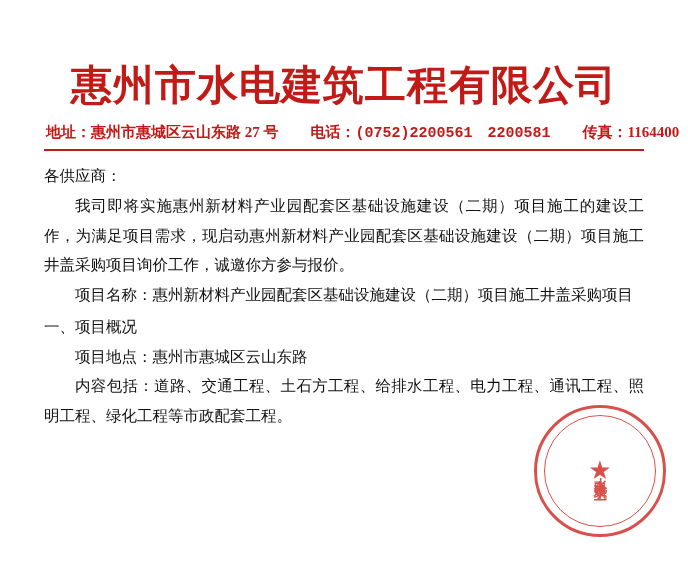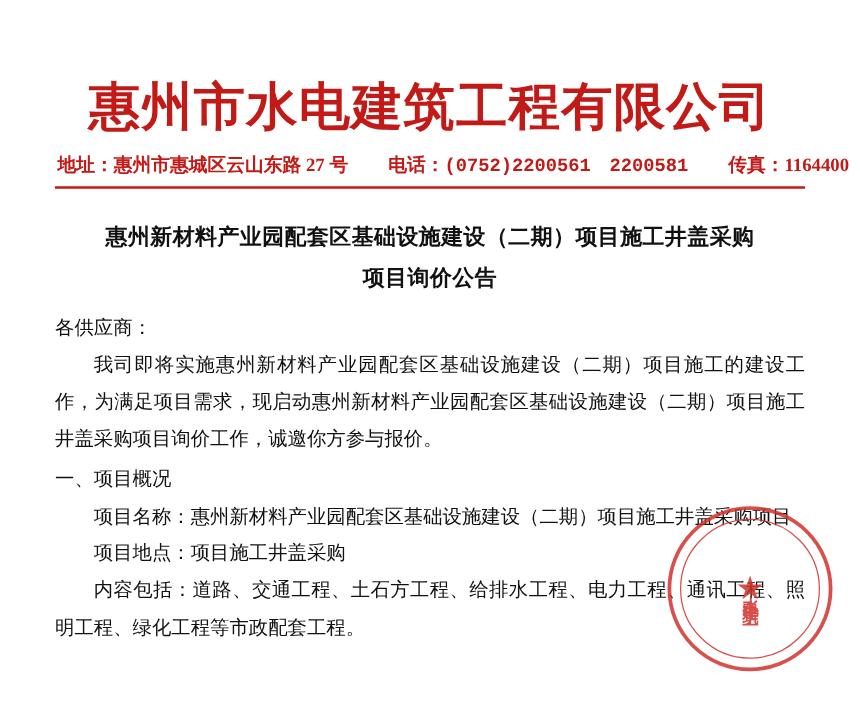--- a/index.html
+++ b/index.html
@@ -146,31 +146,27 @@
 
     <div class="contact-row">
       <span class="contact-left">地址：惠州市惠城区云山东路 27 号</span>
       <span class="contact-mid">电话：(0752)2200561　2200581</span>
       <span class="contact-right">传真：1164400</span>
     </div>
 
     <div class="rule"></div>
   </div>
 
-  <div class="doc-title">
-    <span class="line1">惠州新材料产业园配套区基础设施建设（二期）项目施工井盖采购</span>
-    <span class="line2">项目询价公告</span>
-  </div>
 
   <div class="body-text">
     <p class="p">各供应商：</p>
     <p class="p indent">我司即将实施惠州新材料产业园配套区基础设施建设（二期）项目施工的建设工作，为满足项目需求，现启动惠州新材料产业园配套区基础设施建设（二期）项目施工井盖采购项目询价工作，诚邀你方参与报价。</p>
+    <p class="p item">项目名称：惠州新材料产业园配套区基础设施建设（二期）项目施工井盖采购项目</p>
     <p class="p sec-head">一、项目概况</p>
-    <p class="p item">项目名称：惠州新材料产业园配套区基础设施建设（二期）项目施工井盖采购项目</p>
-    <p class="p item">项目地点：项目施工井盖采购</p>
+    <p class="p item">项目地点：惠州市惠城区云山东路</p>
     <p class="p item">内容包括：道路、交通工程、土石方工程、给排水工程、电力工程、通讯工程、照明工程、绿化工程等市政配套工程。</p>
   </div>
 
   <div class="seal">
     <div class="seal-inner"></div>
     <div class="seal-text">水电建筑工</div>
     <div class="seal-star">★</div>
   </div>
 
 </div>

